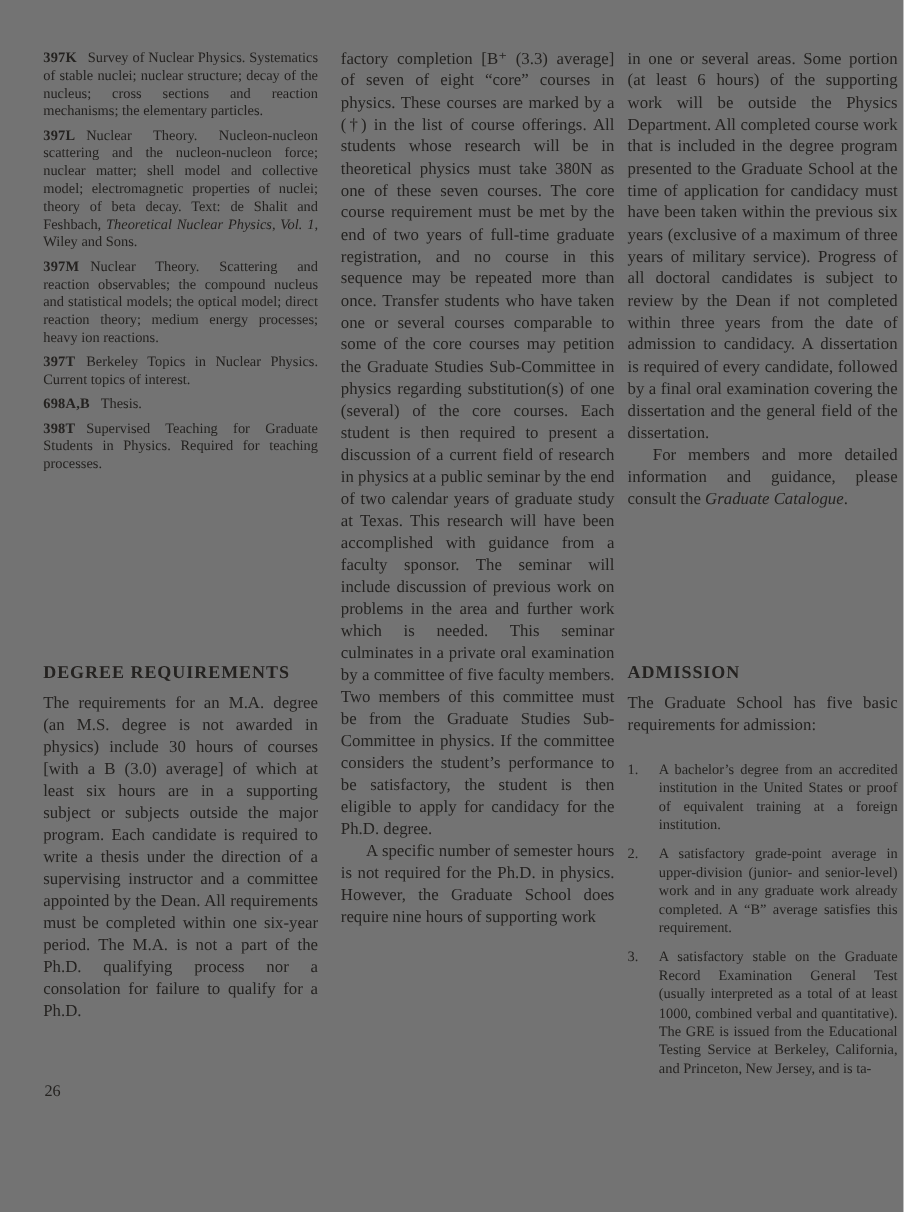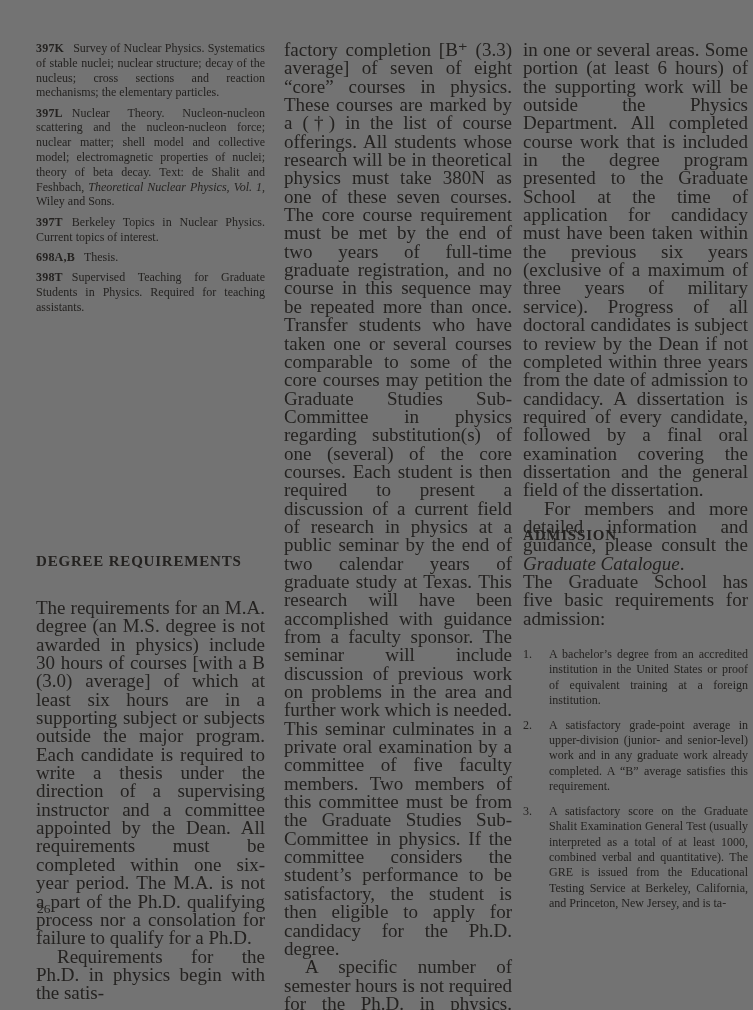--- a/index.html
+++ b/index.html
@@ -32,32 +32,32 @@
   
   .sec-heading {
     font-size: 15px;
     font-weight: 700;
     letter-spacing: 0.8px;
     margin: 8px 0 0 0;
   }
 
   
   .body-para {
-    font-size: 19px;
+    font-size: 14px;
     line-height: 18.35px;
     text-align: justify;
     margin: 0;
   }
-  .mt { margin-top: 29px; }
+  .mt { margin-top: 8px; }
   .indent { text-indent: 21px; }
 
   .degree-block { left: 36px; top: 545px; width: 229px; }
   .middle-block { left: 284px; top: 41px; width: 228px; }
   .right-top-block { left: 523px; top: 41px; width: 225px; }
-  .admission-block { left: 523px; top: 519px; width: 225px; }
+  .admission-block { left: 523px; top: 545px; width: 225px; }
 
   
   .req-list {
     margin: 19px 0 0 0;
     padding: 0;
     list-style: none;
     font-size: 12px;
     line-height: 15.4px;
   }
   .req-item { display: flex; margin-bottom: 9px; }
@@ -77,34 +77,36 @@
 <div class="page">
 
   <section class="col courses-block">
     <p class="course">
       <b>397K</b><span>Survey of Nuclear Physics. Systematics of stable nuclei; nuclear structure; decay of the nucleus; cross sections and reaction mechanisms; the elementary particles.</span>
     </p>
     <p class="course">
       <b>397L</b><span>Nuclear Theory. Nucleon-nucleon scattering and the nucleon-nucleon force; nuclear matter; shell model and collective model; electromagnetic properties of nuclei; theory of beta decay. Text: de Shalit and Feshbach, </span><i>Theoretical Nuclear Physics, Vol. 1,</i><span> Wiley and Sons.</span>
     </p>
     <p class="course">
+      <b>397M</b><span>Nuclear Theory. Scattering and reaction observables; the compound nucleus and statistical models; the optical model; direct reaction theory; medium energy processes; heavy ion reactions.</span>
+    </p>
+    <p class="course">
       <b>397T</b><span>Berkeley Topics in Nuclear Physics. Current topics of interest.</span>
     </p>
     <p class="course">
       <b>698A,B</b><span>Thesis.</span>
     </p>
     <p class="course">
-      <b>398T</b><span>Supervised Teaching for Graduate Students in Physics. Required for teaching assistants.</span>
+      <b>398T</b><span>Supervised Teaching for Graduate Students in Physics. Required for teaching processes.</span>
     </p>
   </section>
 
   <section class="col degree-block">
     <h2 class="sec-heading">DEGREE REQUIREMENTS</h2>
     <p class="body-para mt">The requirements for an M.A. degree (an M.S. degree is not awarded in physics) include 30 hours of courses [with a B (3.0) average] of which at least six hours are in a supporting subject or subjects outside the major program. Each candidate is required to write a thesis under the direction of a supervising instructor and a committee appointed by the Dean. All requirements must be completed within one six-year period. The M.A. is not a part of the Ph.D. qualifying process nor a consolation for failure to qualify for a Ph.D.</p>
-    <p class="body-para indent">Requirements for the Ph.D. in physics begin with the satis-</p>
   </section>
 
   <section class="col middle-block">
     <p class="body-para">factory completion [B⁺ (3.3) average] of seven of eight “core” courses in physics. These courses are marked by a (†) in the list of course offerings. All students whose research will be in theoretical physics must take 380N as one of these seven courses. The core course requirement must be met by the end of two years of full-time graduate registration, and no course in this sequence may be repeated more than once. Transfer students who have taken one or several courses comparable to some of the core courses may petition the Graduate Studies Sub-Committee in physics regarding substitution(s) of one (several) of the core courses. Each student is then required to present a discussion of a current field of research in physics at a public seminar by the end of two calendar years of graduate study at Texas. This research will have been accomplished with guidance from a faculty sponsor. The seminar will include discussion of previous work on problems in the area and further work which is needed. This seminar culminates in a private oral examination by a committee of five faculty members. Two members of this committee must be from the Graduate Studies Sub-Committee in physics. If the committee considers the student’s performance to be satisfactory, the student is then eligible to apply for candidacy for the Ph.D. degree.</p>
     <p class="body-para indent">A specific number of semester hours is not required for the Ph.D. in physics. However, the Graduate School does require nine hours of supporting work</p>
   </section>
 
   <section class="col right-top-block">
     <p class="body-para">in one or several areas. Some portion (at least 6 hours) of the supporting work will be outside the Physics Department. All completed course work that is included in the degree program presented to the Graduate School at the time of application for candidacy must have been taken within the previous six years (exclusive of a maximum of three years of military service). Progress of all doctoral candidates is subject to review by the Dean if not completed within three years from the date of admission to candidacy. A dissertation is required of every candidate, followed by a final oral examination covering the dissertation and the general field of the dissertation.</p>
     <p class="body-para indent"><span>For members and more detailed information and guidance, please consult the </span><i>Graduate Catalogue</i><span>.</span></p>
@@ -117,20 +119,20 @@
       <li class="req-item">
         <span class="req-num">1.</span>
         <span class="req-text">A bachelor’s degree from an accredited institution in the United States or proof of equivalent training at a foreign institution.</span>
       </li>
       <li class="req-item">
         <span class="req-num">2.</span>
         <span class="req-text">A satisfactory grade-point average in upper-division (junior- and senior-level) work and in any graduate work already completed. A “B” average satisfies this requirement.</span>
       </li>
       <li class="req-item">
         <span class="req-num">3.</span>
-        <span class="req-text">A satisfactory score on the Graduate Shalit Examination General Test (usually interpreted as a total of at least 1000, combined verbal and quantitative). The GRE is issued from the Educational Testing Service at Berkeley, California, and Princeton, New Jersey, and is ta-</span>
+        <span class="req-text">A satisfactory stable on the Graduate Record Examination General Test (usually interpreted as a total of at least 1000, combined verbal and quantitative). The GRE is issued from the Educational Testing Service at Berkeley, California, and Princeton, New Jersey, and is ta-</span>
       </li>
     </ol>
   </section>
 
   <div class="page-number">26</div>
 
 </div>
 
 </body></html>

